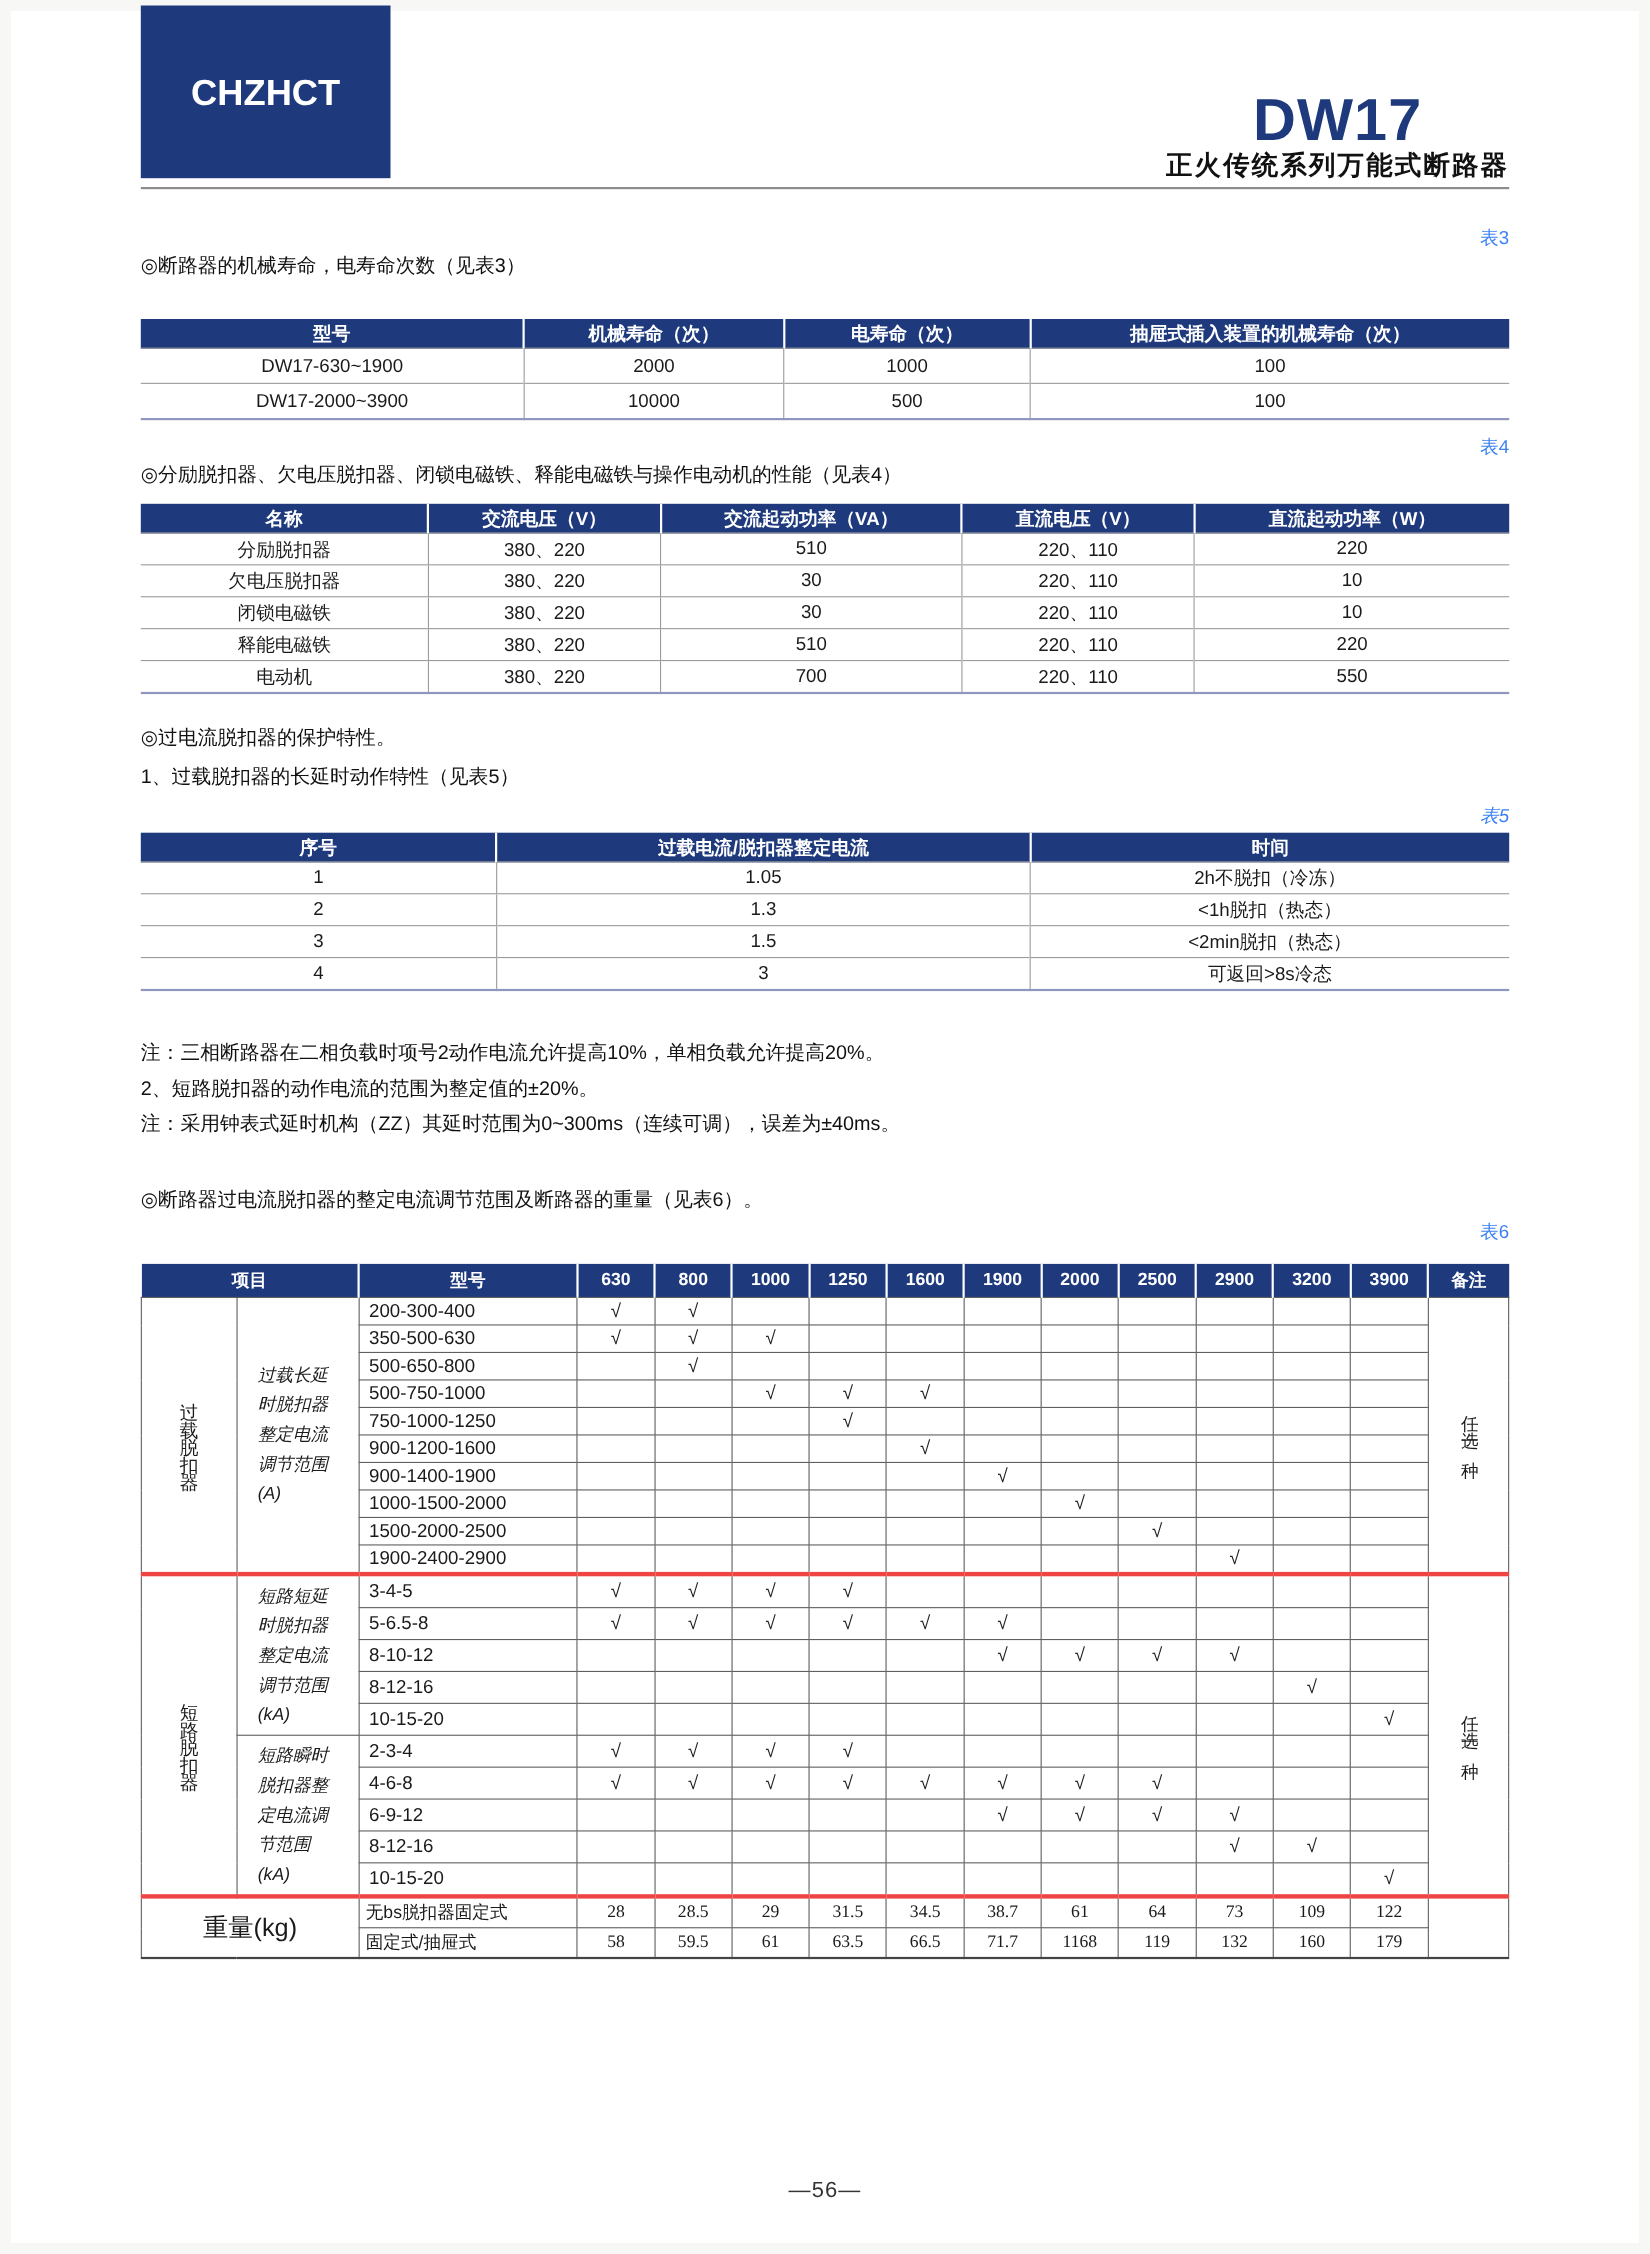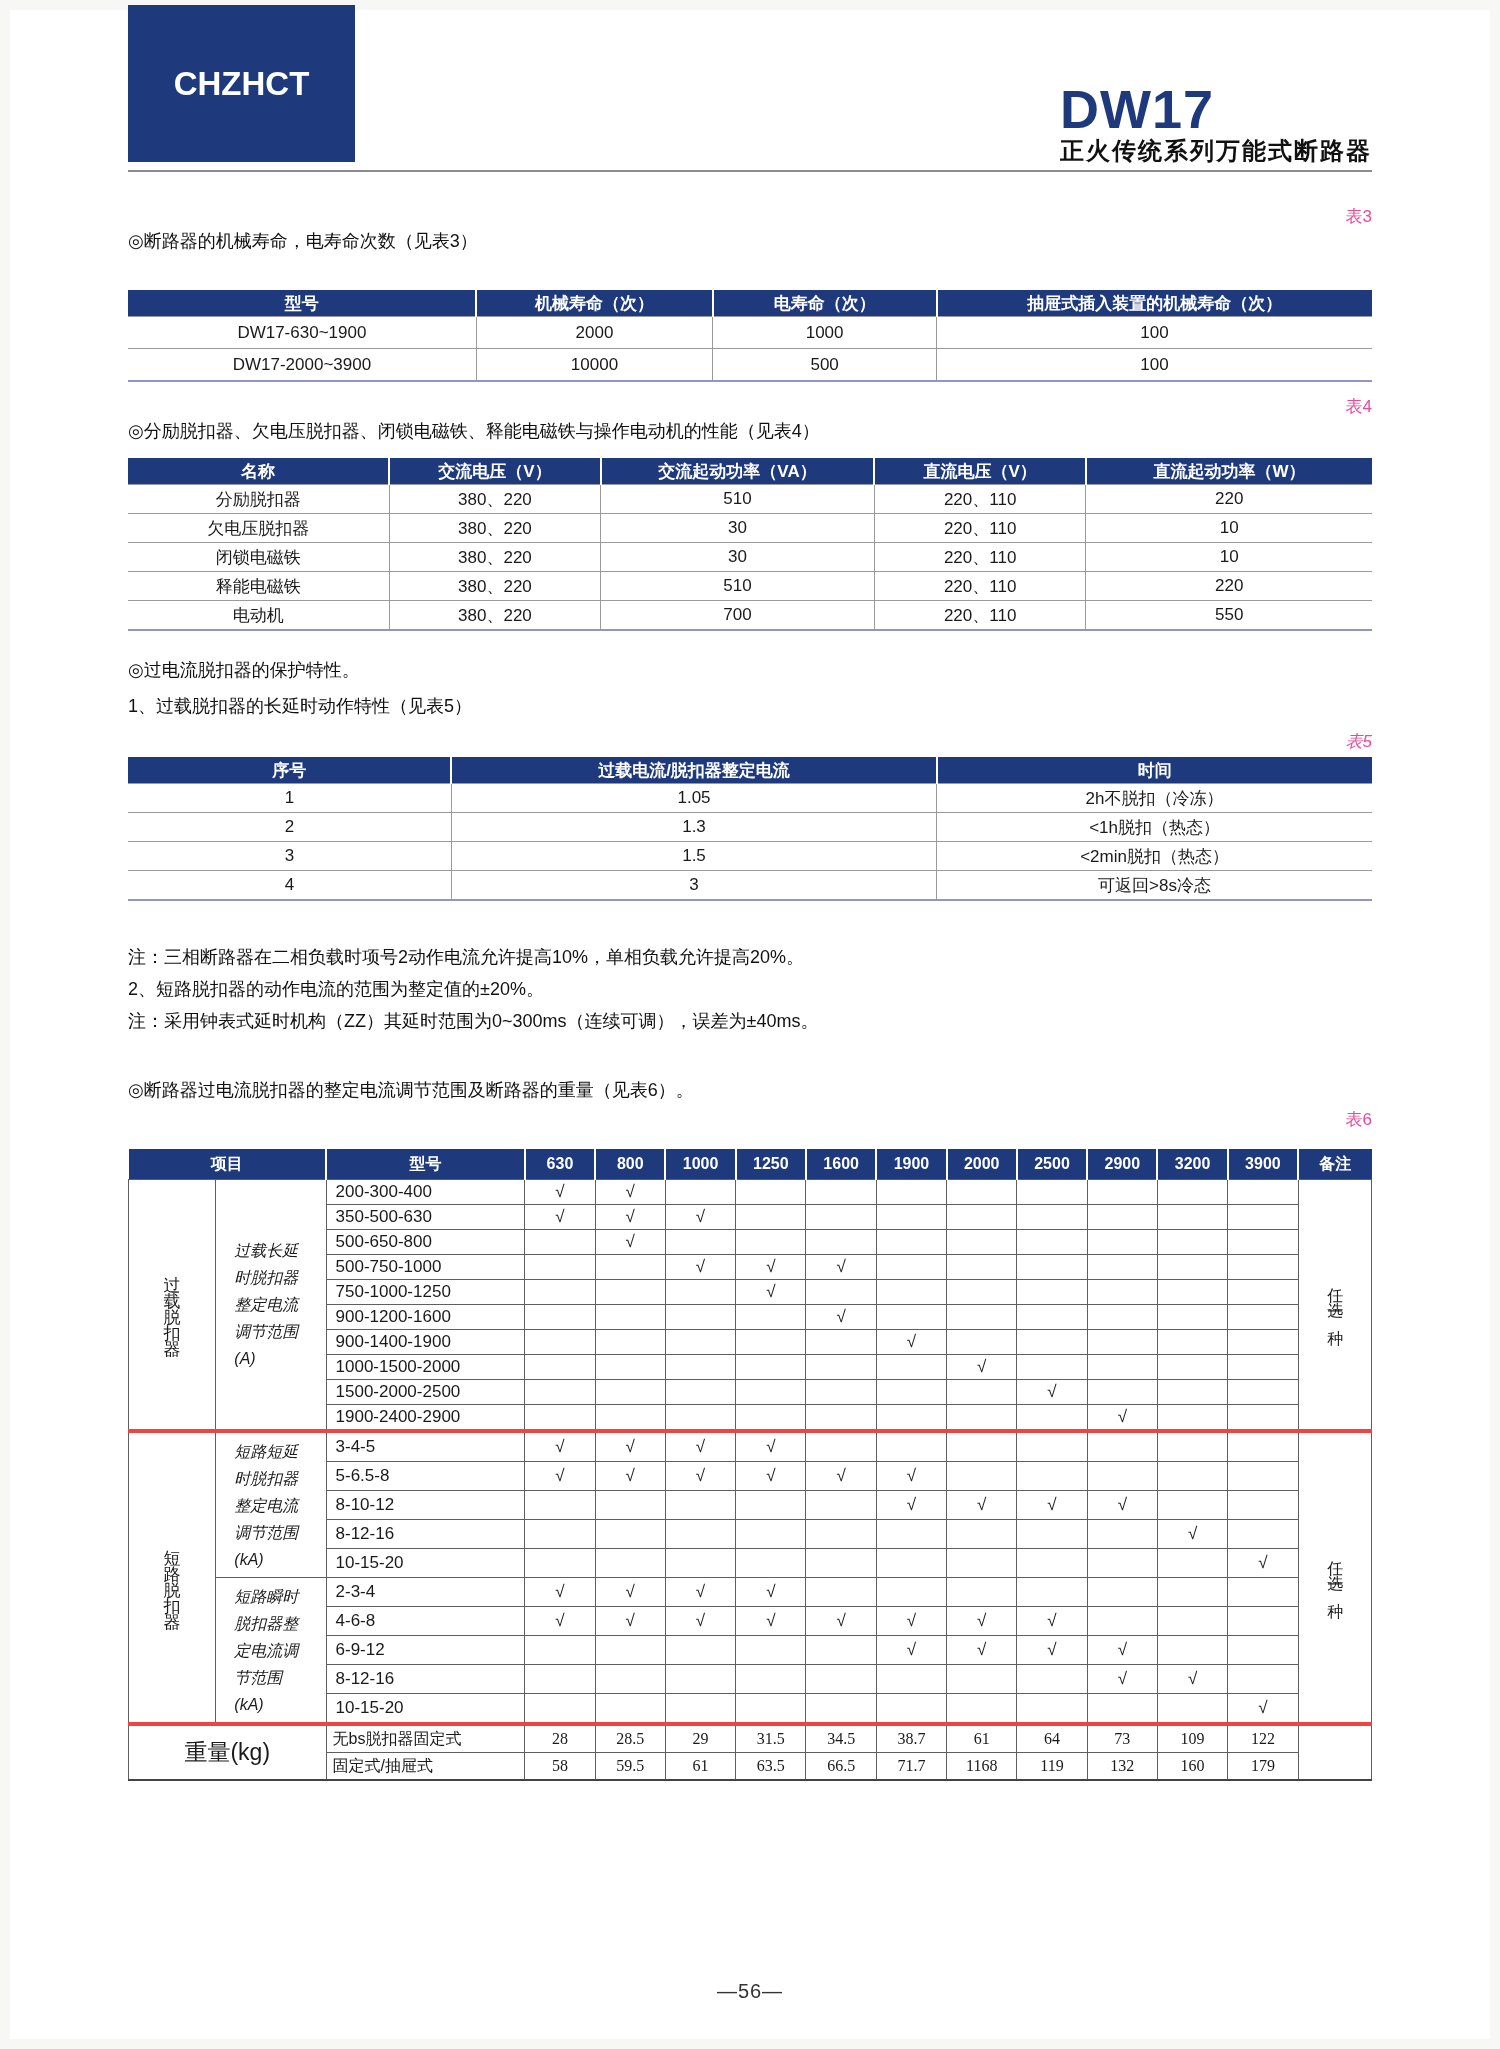--- a/index.html
+++ b/index.html
@@ -7,26 +7,26 @@
     width:1500px;height:2049px;overflow:hidden;position:relative;
     background:#ffffff;color:#1a1a1a;
     font-family:"Liberation Sans","DejaVu Sans",sans-serif;
   }
   .page{position:absolute;inset:0;border:10px solid #f7f8f5;pointer-events:none;}
   
   .header{position:relative;height:170px;margin:0 128px 0 128px;border-bottom:2px solid #8c8c8c;}
   .logo{position:absolute;left:0;top:5px;width:227px;height:157px;background:#1e3a7c;
         display:flex;align-items:center;justify-content:center;}
   .logo-text{color:#fff;font-weight:bold;font-size:33px;letter-spacing:0px;font-family:"Liberation Sans","DejaVu Sans",sans-serif;}
-  .titleblock{position:absolute;right:0;bottom:4px;text-align:left;}
+  .titleblock{position:absolute;right:0;bottom:4px;text-align:center;}
   .model{color:#1e3a7c;font-weight:bold;font-size:54px;line-height:54px;letter-spacing:1px;}
   .series{color:#111;font-weight:bold;font-size:24px;line-height:30px;letter-spacing:2px;}
   
   .content{margin:0 128px;width:1244px;}
-  .tag{ text-align:right;font-size:17px;color:#ec4899;height:22px;line-height:22px;}
+  .tag{ text-align:right;font-size:17px;color:#3b82f6;height:22px;line-height:22px;}
   .sec-title{font-size:18px;color:#111;height:26px;line-height:26px;}
   .tag-t3{margin-top:34px;}
   .t3{margin-top:36px;}
   .tag-t4{margin-top:14px;}
   .t4{margin-top:14px;}
   .sec3a{margin-top:26px;}
   .sec3b{margin-top:10px;}
   .tag-t5{margin-top:12px;font-style:italic;}
   .t5{margin-top:4px;}
   .notes{margin-top:40px;}

